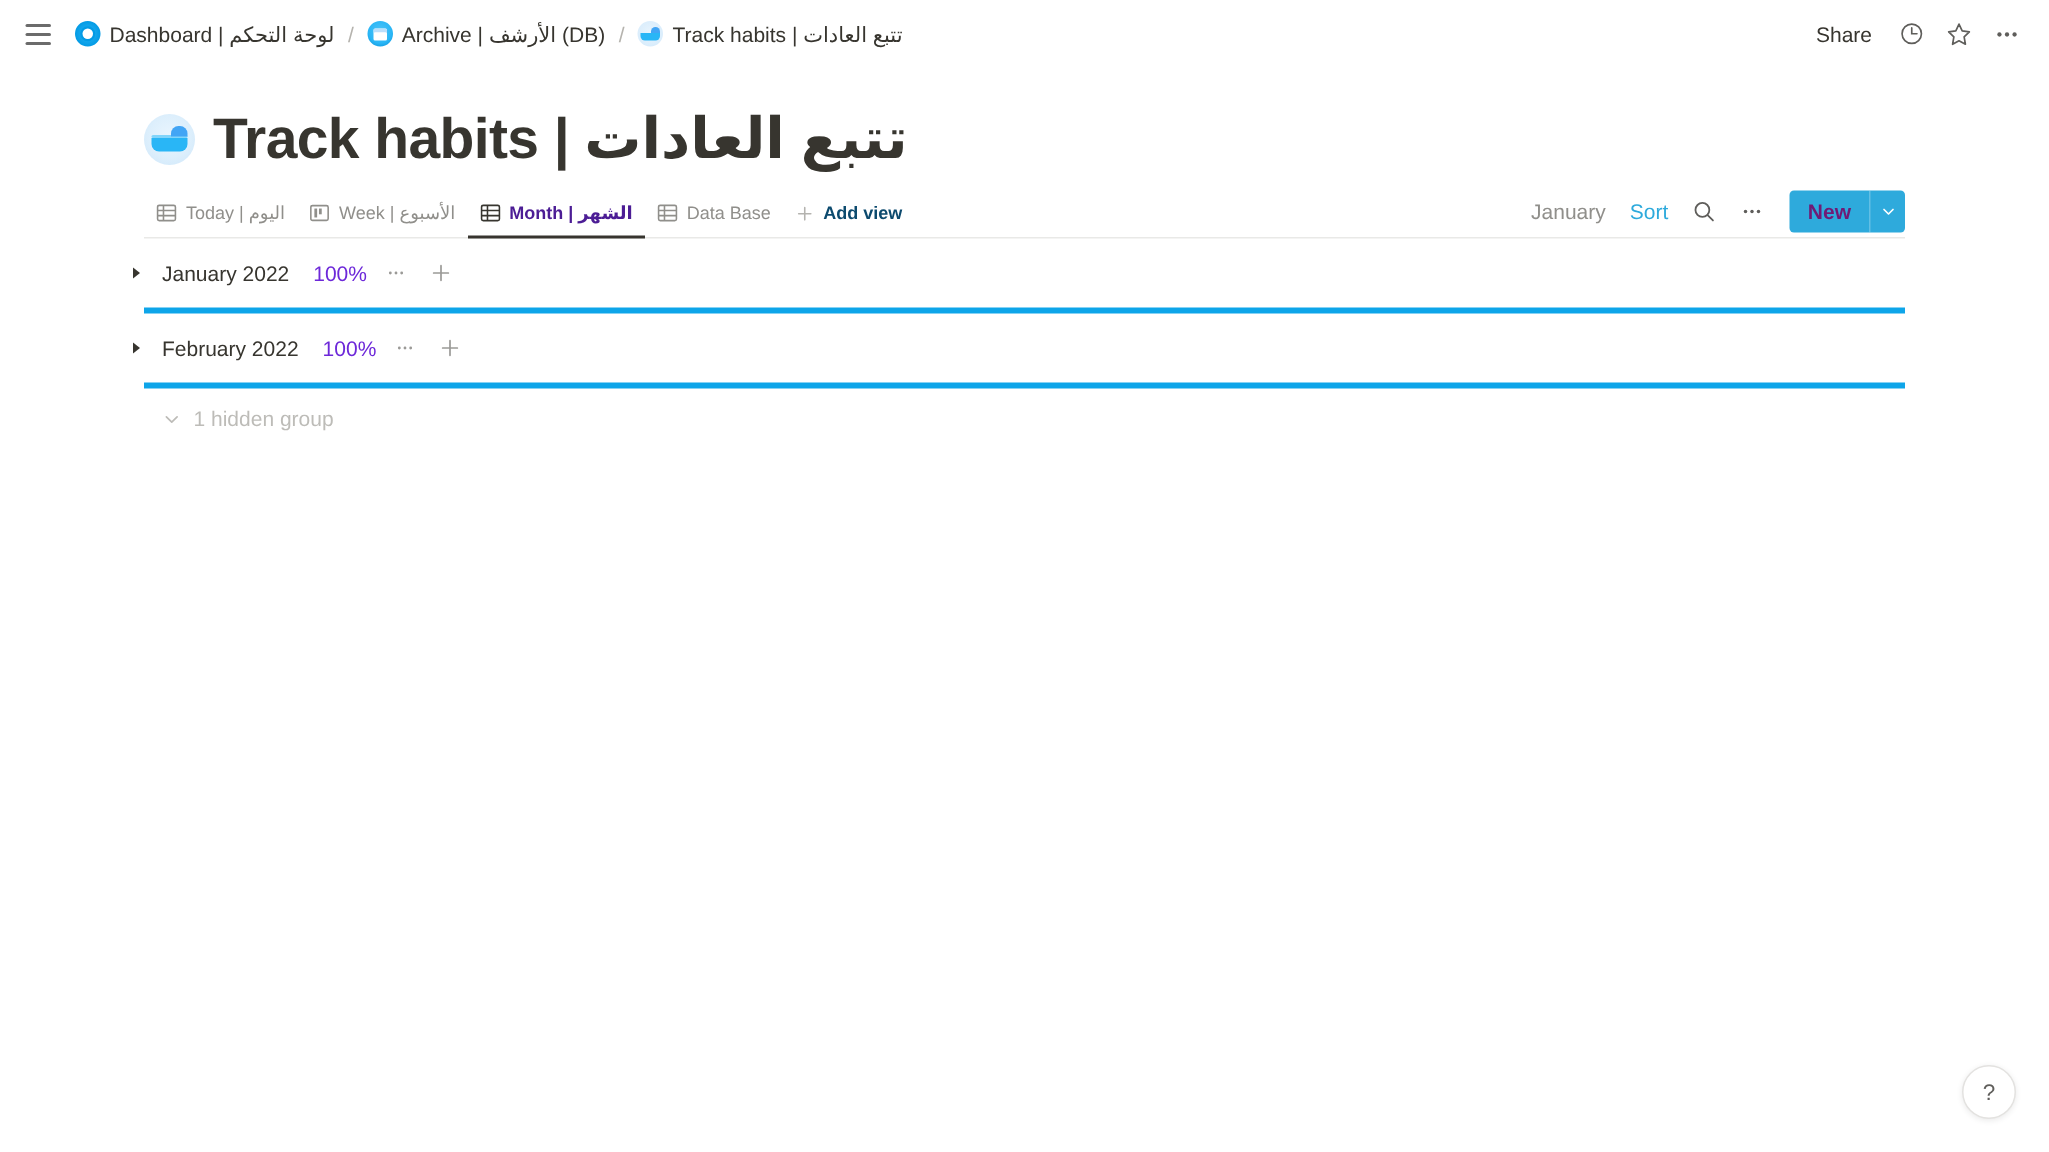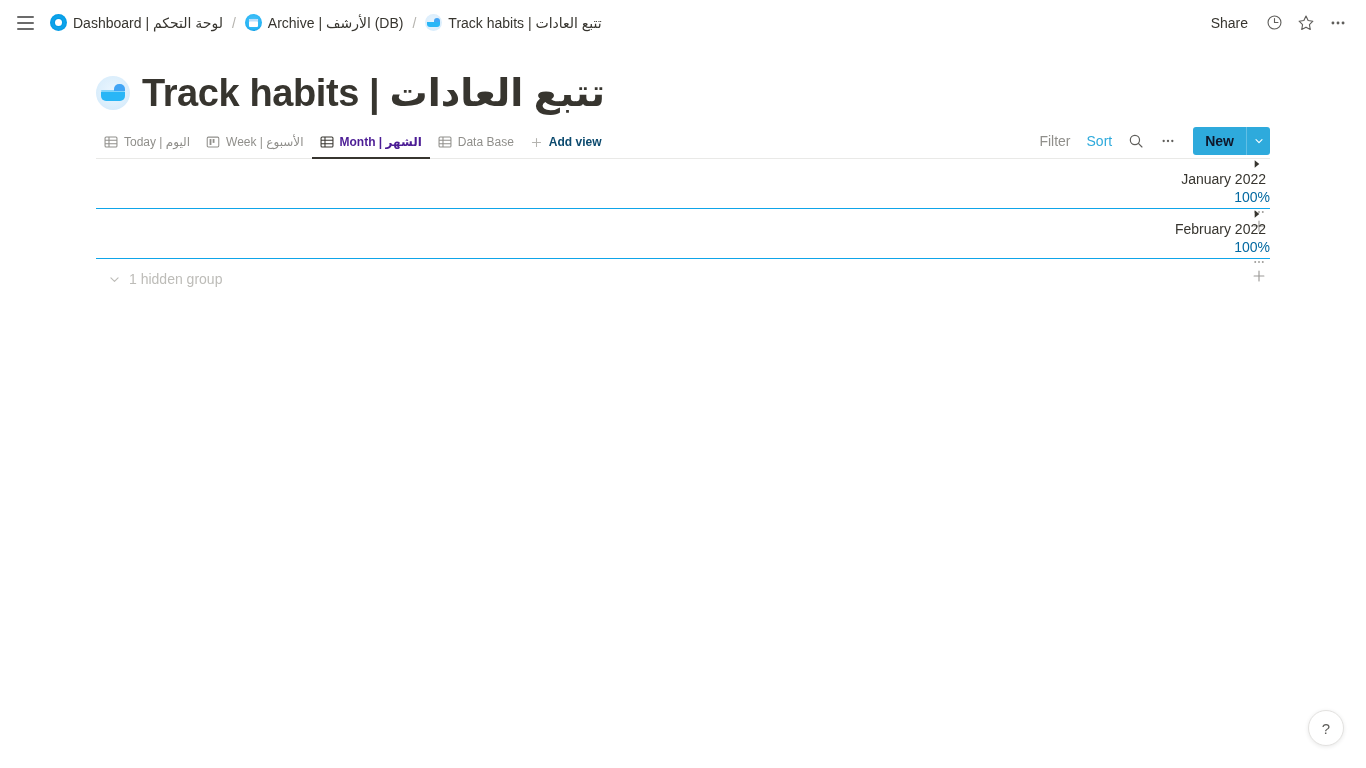--- a/index.html
+++ b/index.html
@@ -251,63 +251,62 @@
     background: #2eaadc;
     border-radius: 3px;
     overflow: hidden;
     margin-left: 8px;
     cursor: pointer;
   }
   .btn-new-main {
     display: flex;
     align-items: center;
     padding: 0 12px;
-    color: #0f172a;
+    color: #701a75;
     font-size: 14px;
     font-weight: 600;
   }
   .btn-new-caret {
     display: flex;
     align-items: center;
     justify-content: center;
     width: 24px;
     border-left: 1px solid rgba(255,255,255,0.25);
     color: #ffffff;
   }
 
   
   .groups { margin: 0 96px; }
   .group-row {
     display: flex;
-    align-items: flex-end;
+    align-items: center;
     height: 50px;
-    border-bottom: 1px solid #0ea5e9;
+    border-bottom: 4px solid #0ea5e9;
     gap: 0;
-    flex-direction: column;
   }
   .g-toggle {
     width: 22px; height: 22px;
     display: flex;
     align-items: center;
     justify-content: center;
     cursor: pointer;
     border-radius: 3px;
     margin-left: -16px;
     margin-right: 2px;
   }
   .g-name {
     font-size: 14px;
     color: #37352f;
     padding: 2px 4px;
     border-radius: 3px;
     cursor: pointer;
   }
   .g-pct {
     font-size: 14px;
-    color: #0369a1;
+    color: #6d28d9;
     margin-left: 12px;
     cursor: default;
   }
   .g-dots, .g-plus {
     width: 22px; height: 22px;
     display: flex;
     align-items: center;
     justify-content: center;
     color: #9b9a97;
     cursor: pointer;
@@ -473,21 +472,21 @@
             <path d="M8 3v10M3 8h10" stroke="#b4b3af" stroke-width="1.3" stroke-linecap="round"></path>
           </svg>
         </span>
         <span>Add view</span>
       </div>
 
     </div>
 
     <div class="views-right">
 
-      <button class="vr-btn">Filter</button>
+      <button class="vr-btn">January</button>
       <button class="vr-btn accent">Sort</button>
 
       <button class="vr-btn">
         <svg width="16" height="16" viewBox="0 0 18 18" fill="none">
           <circle cx="7.8" cy="7.8" r="5.2" stroke="#5f5e5b" stroke-width="1.35"></circle>
           <path d="M11.7 11.7l4 4" stroke="#5f5e5b" stroke-width="1.35" stroke-linecap="round"></path>
         </svg>
       </button>
 
       <button class="vr-btn">

